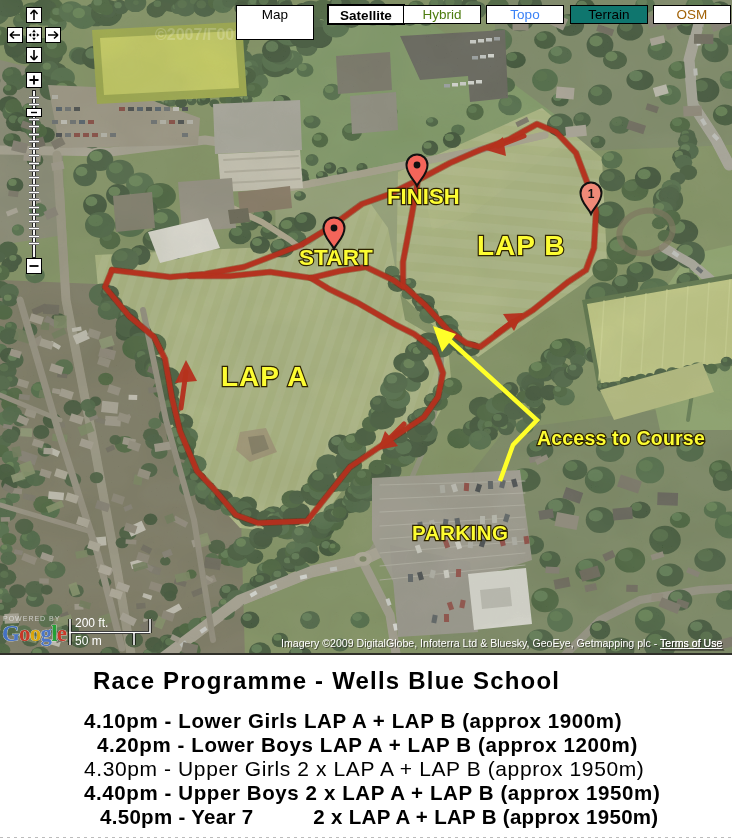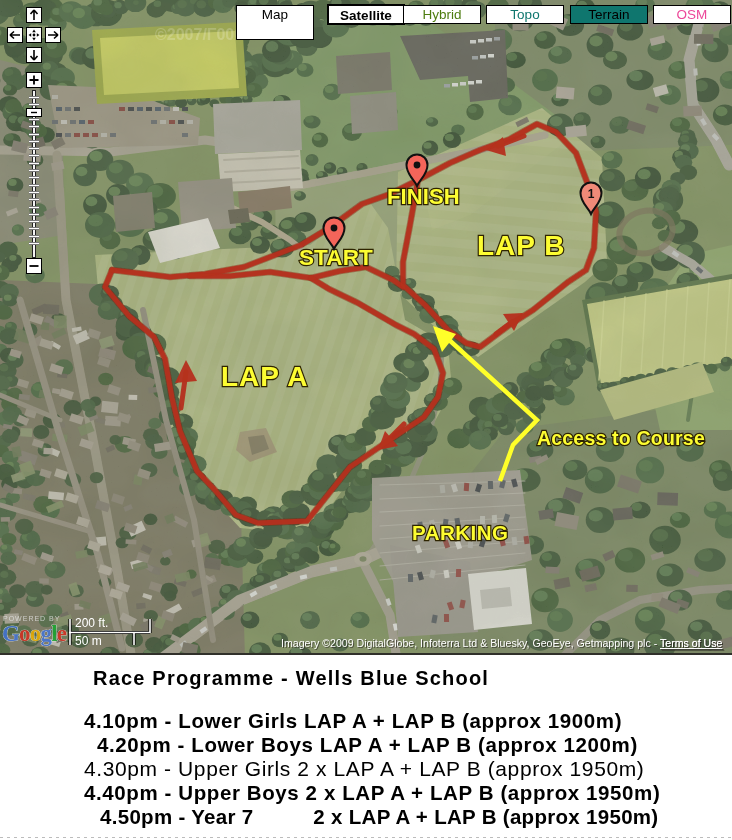--- a/index.html
+++ b/index.html
@@ -1834,27 +1834,27 @@
 <div style="position:absolute;left:26px;top:258px;width:16px;height:16px;background:#fff;border:1px solid #000;box-sizing:border-box;text-align:center;padding-top:0px;font-size:13px;line-height:0px;color:#000;"><svg width="14" height="14" viewBox="0 0 14 14">
       <path d="M2.5 7 L11.5 7" stroke="#000" stroke-width="1.8"></path>
     </svg></div>
 
 <div style="position:absolute;left:236px;top:5px;width:78px;height:35px;background:#fff;border:1px solid #000;box-sizing:border-box;text-align:center;line-height:17px;font-size:13.5px;color:#000;">Map</div>
 
 <div style="position:absolute;left:319px;top:4px;width:78px;height:21px;background:#fff;border:2px solid #000;font-weight:bold;box-sizing:border-box;text-align:center;line-height:19px;font-size:13.5px;color:#000;margin-left:8px;">Satellite</div>
 
 <div style="position:absolute;left:403px;top:5px;width:78px;height:19px;background:#fff;border:1px solid #000;box-sizing:border-box;text-align:center;line-height:17px;font-size:13.5px;color:#4d7c0f;">Hybrid</div>
 
-<div style="position:absolute;left:486px;top:5px;width:78px;height:19px;background:#fff;border:1px solid #000;box-sizing:border-box;text-align:center;line-height:17px;font-size:13.5px;color:#0f766e;">Topo</div>
+<div style="position:absolute;left:486px;top:5px;width:78px;height:19px;background:#fff;border:1px solid #000;box-sizing:border-box;text-align:center;line-height:17px;font-size:13.5px;color:#3b82f6;">Topo</div>
 
 <div style="position:absolute;left:570px;top:5px;width:78px;height:19px;background:#0f766e;border:1px solid #000;box-sizing:border-box;text-align:center;line-height:17px;font-size:13.5px;color:#000;">Terrain</div>
 
-<div style="position:absolute;left:653px;top:5px;width:78px;height:19px;background:#fff;border:1px solid #000;box-sizing:border-box;text-align:center;line-height:17px;font-size:13.5px;color:#ec4899;">OSM</div>
-
-<div style="position:absolute;left:93px;top:667px;font-size:20px;font-weight:bold;letter-spacing:1.2px;white-space:nowrap;">Race Programme - Wells Blue School</div>
+<div style="position:absolute;left:653px;top:5px;width:78px;height:19px;background:#fff;border:1px solid #000;box-sizing:border-box;text-align:center;line-height:17px;font-size:13.5px;color:#a16207;">OSM</div>
+
+<div style="position:absolute;left:93px;top:667px;font-size:24px;font-weight:bold;letter-spacing:1.2px;white-space:nowrap;">Race Programme - Wells Blue School</div>
 
 <div style="position:absolute;left:84px;top:709px;font-size:20.5px;font-weight:bold;letter-spacing:0.6px;white-space:nowrap;">4.10pm - Lower Girls LAP A + LAP B (approx 1900m)</div>
 
 <div style="position:absolute;left:97px;top:733px;font-size:20.5px;font-weight:bold;letter-spacing:0.6px;white-space:nowrap;">4.20pm - Lower Boys LAP A + LAP B (approx 1200m)</div>
 
 <div style="position:absolute;left:84px;top:757px;font-size:21px;font-weight:normal;letter-spacing:0.6px;white-space:nowrap;">4.30pm - Upper Girls 2 x LAP A + LAP B (approx 1950m)</div>
 
 <div style="position:absolute;left:84px;top:781px;font-size:20.5px;font-weight:bold;letter-spacing:0.6px;white-space:nowrap;">4.40pm - Upper Boys 2 x LAP A + LAP B (approx 1950m)</div>
 
 <div style="position:absolute;left:100px;top:805px;font-size:20.5px;font-weight:bold;letter-spacing:0.6px;white-space:nowrap;"><span style="letter-spacing:0.3px">4.50pm - Year 7&nbsp;&nbsp;&nbsp;&nbsp;&nbsp;&nbsp;&nbsp;&nbsp;&nbsp;&nbsp;2 x LAP A + LAP B (approx 1950m)</span></div>

